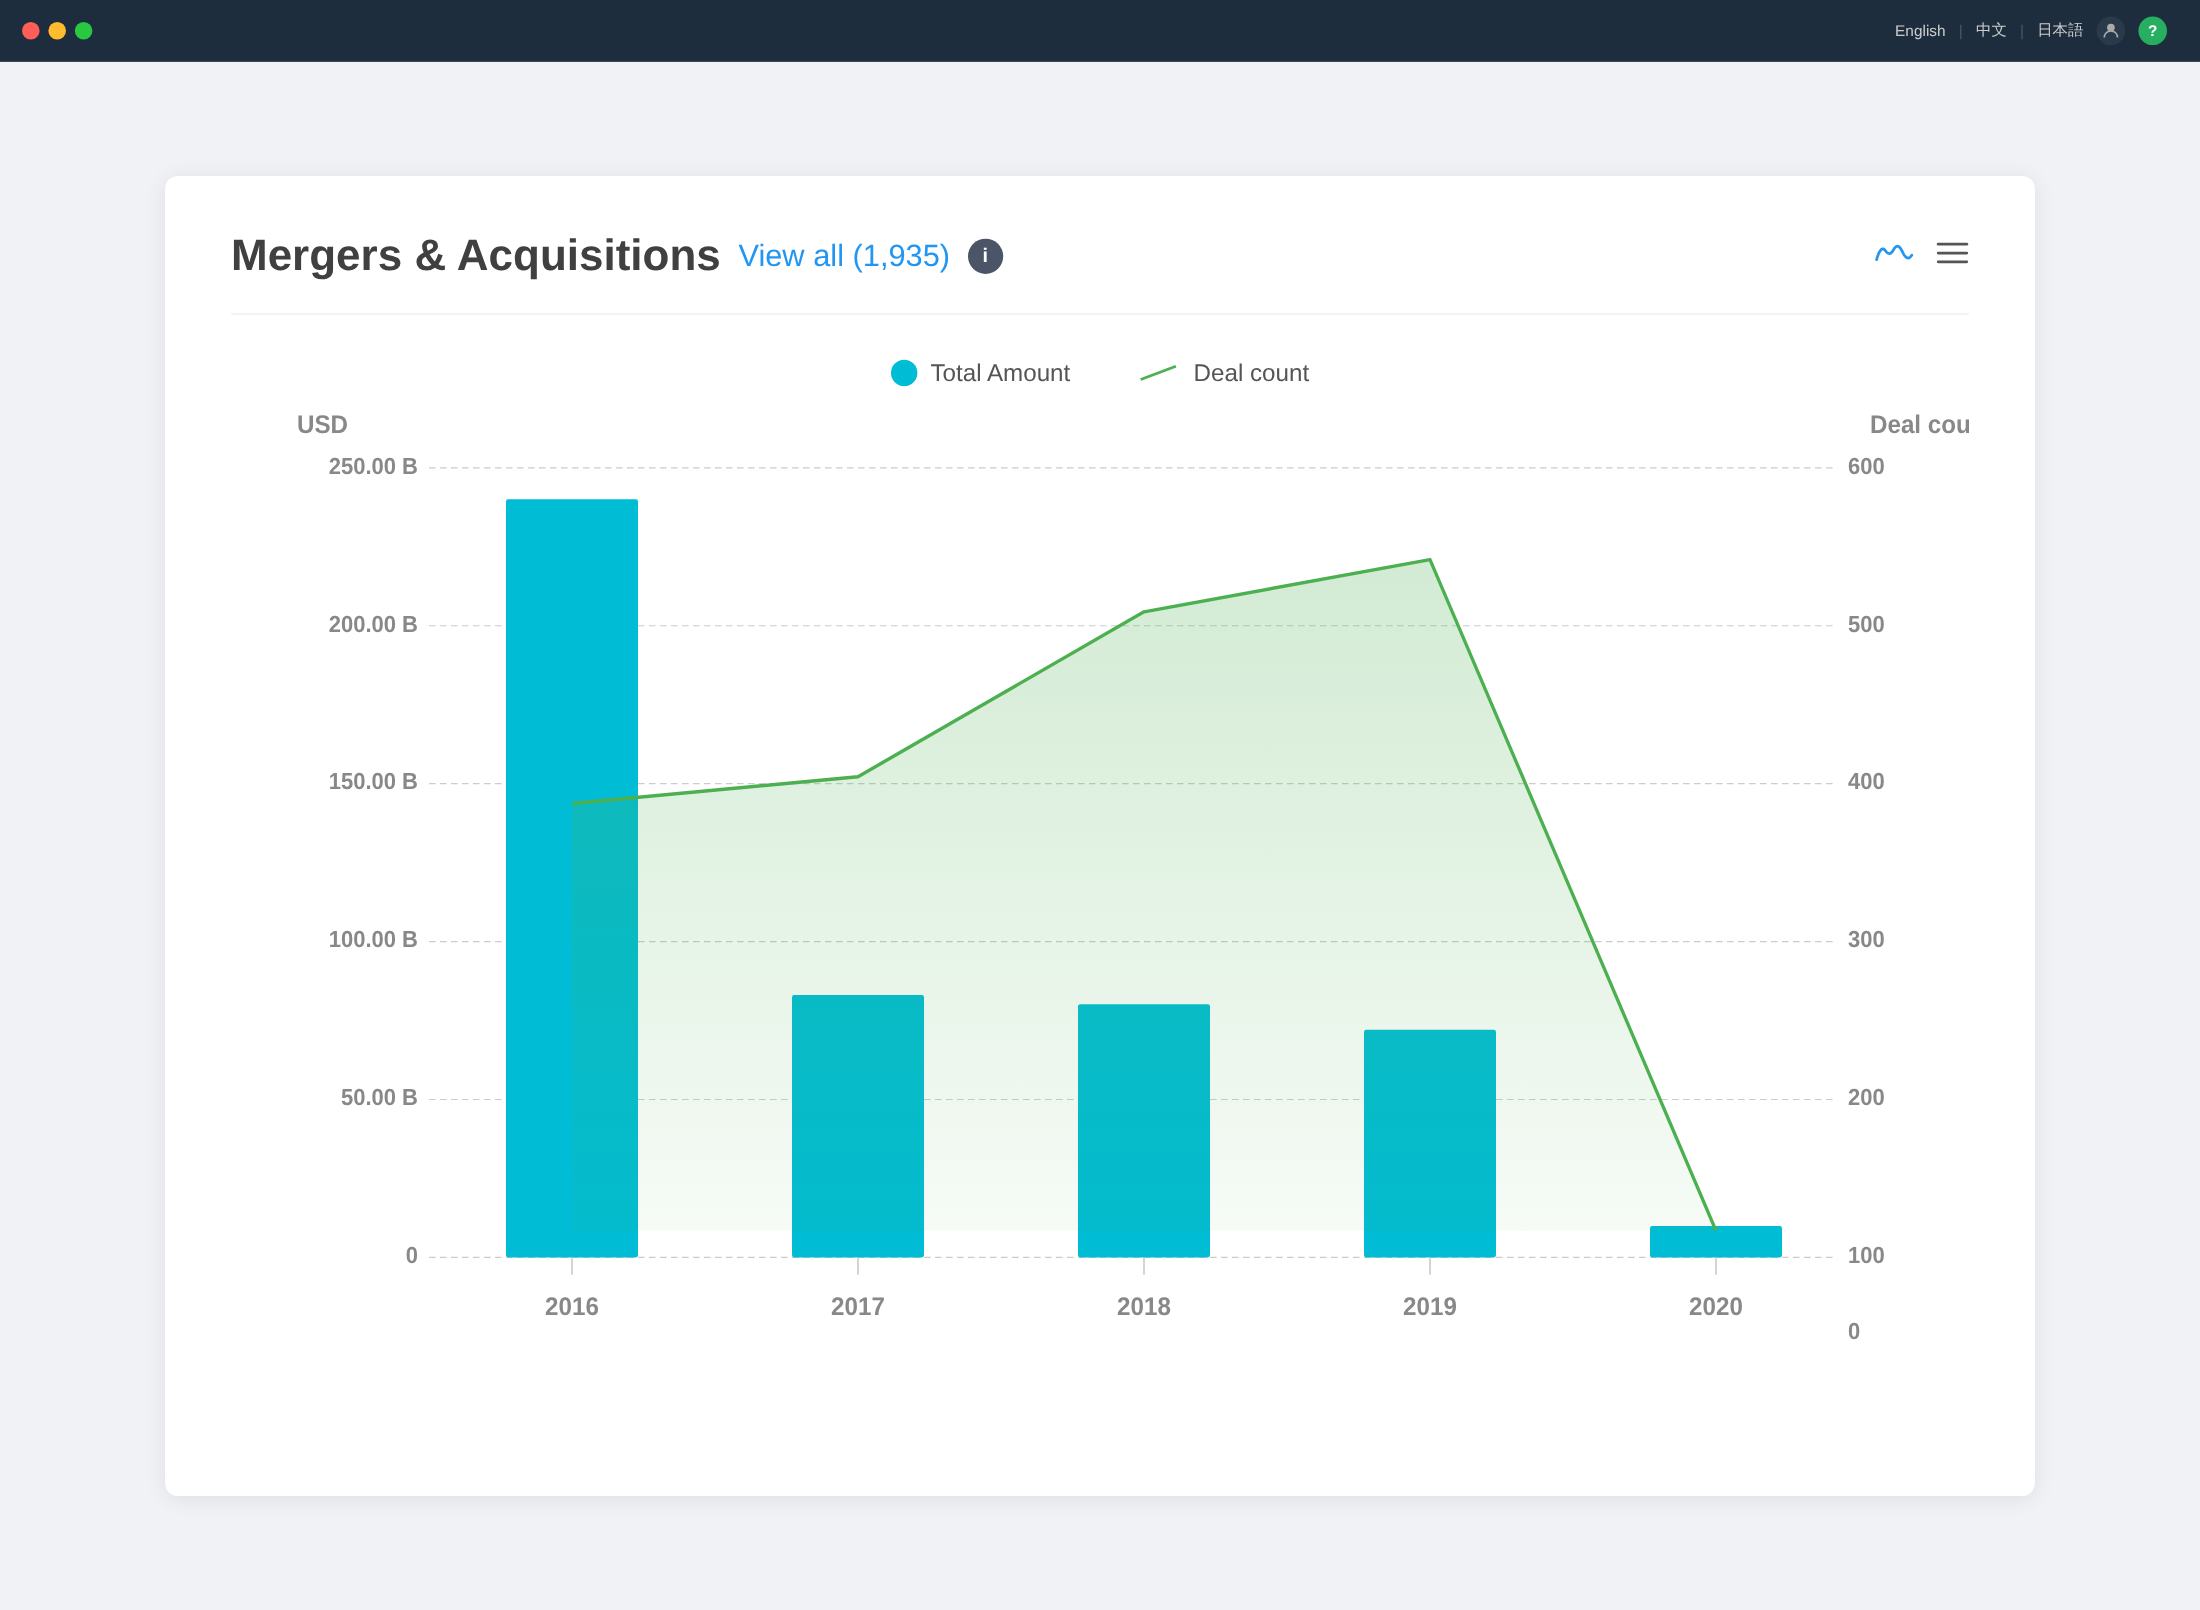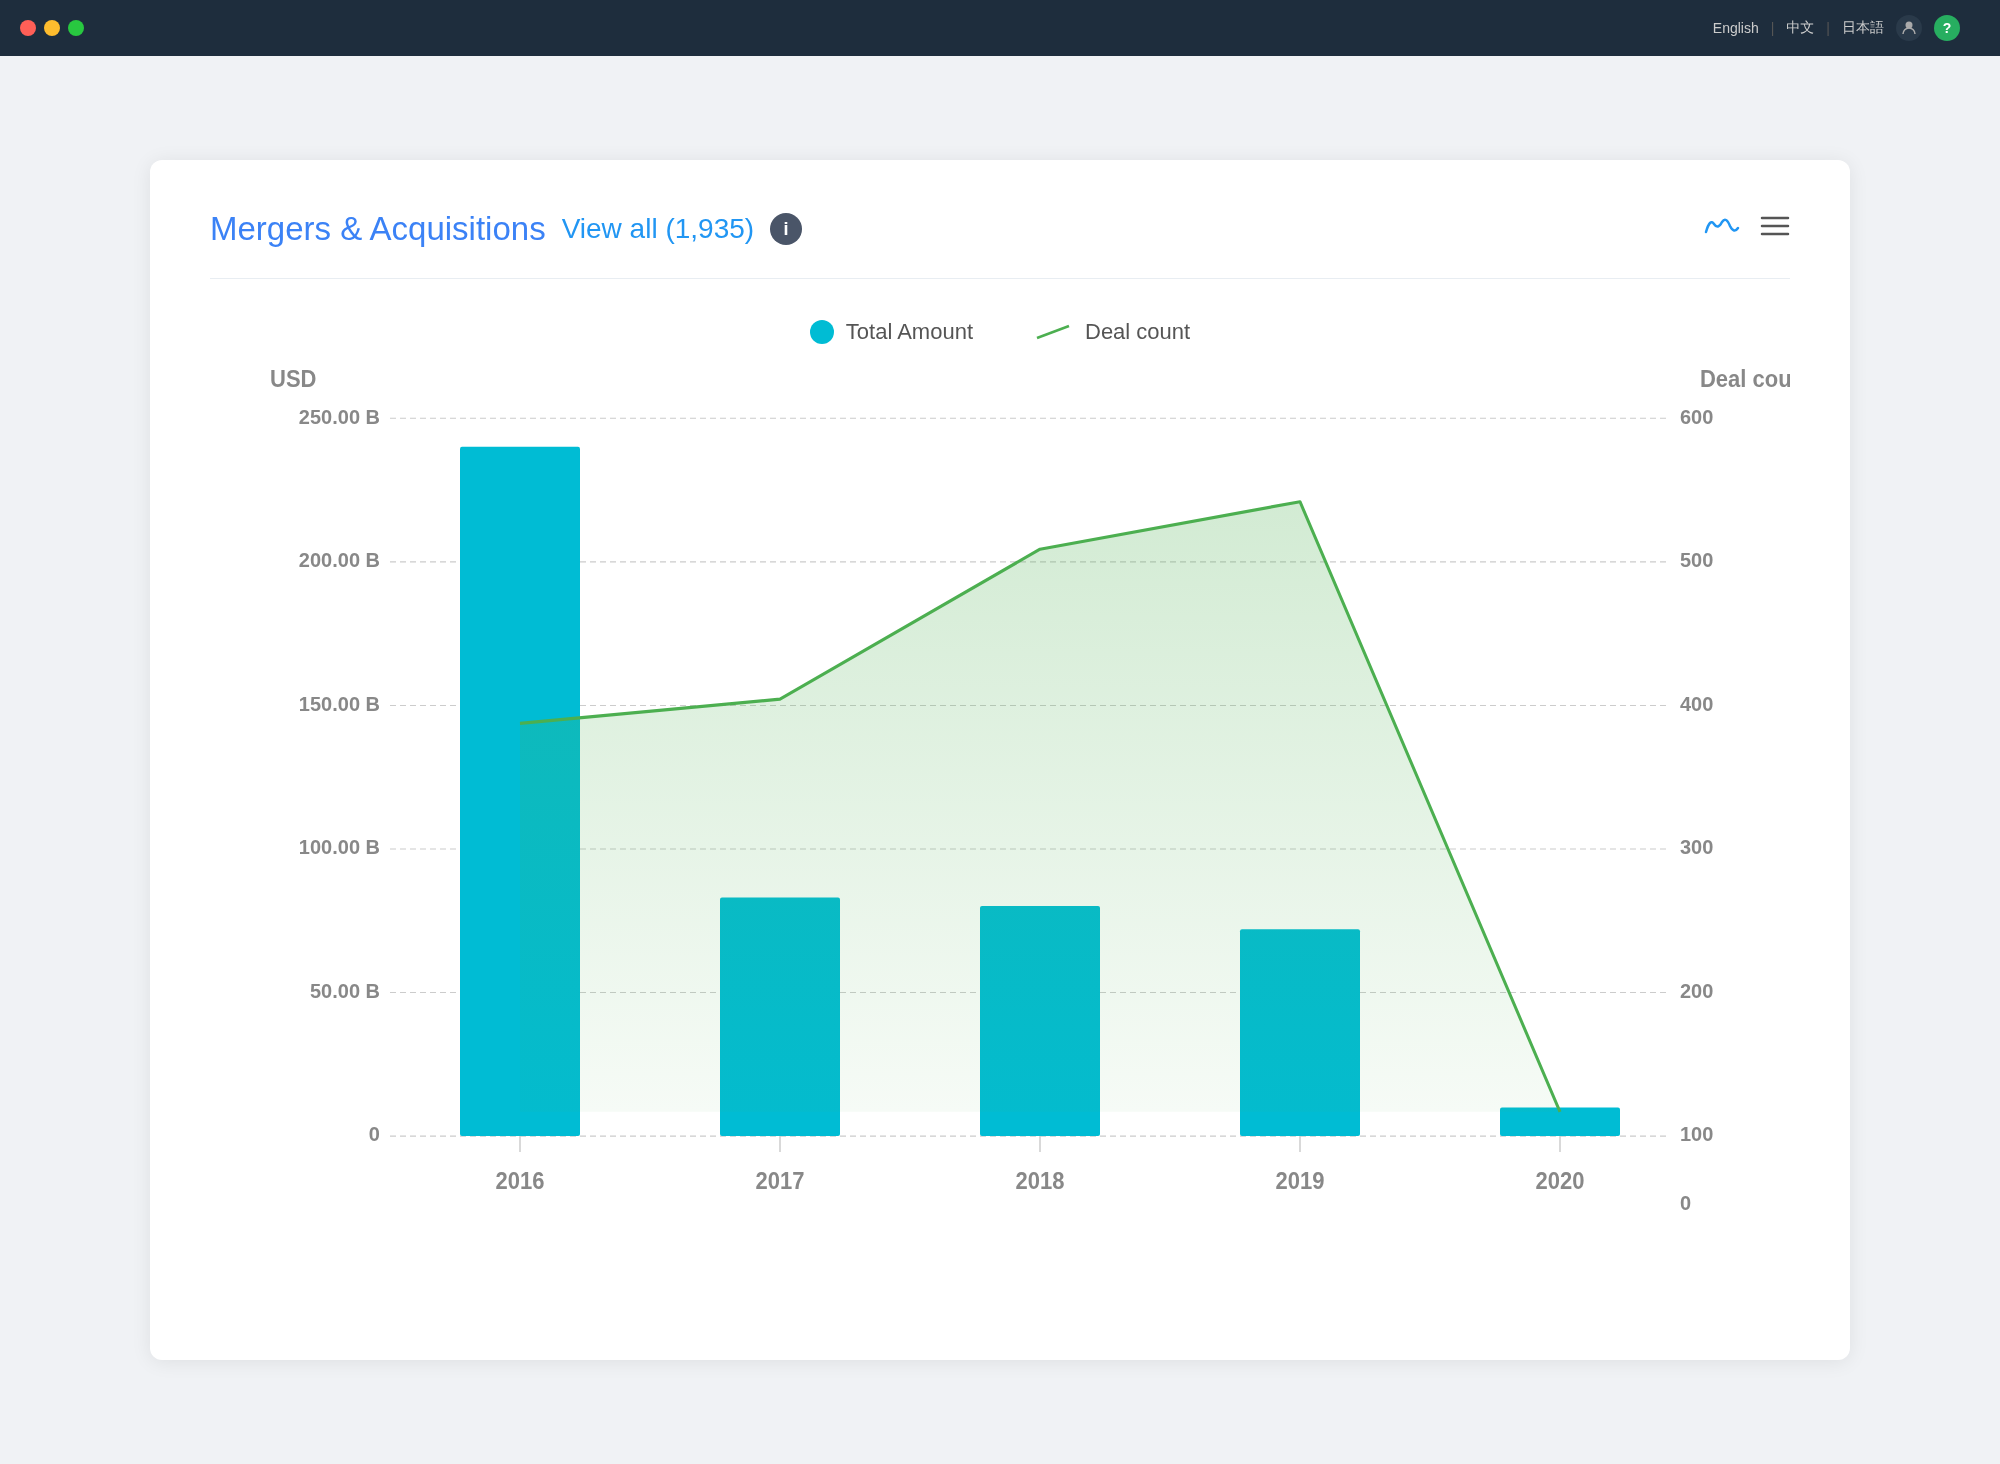--- a/index.html
+++ b/index.html
@@ -29,21 +29,21 @@
       width: 16px;
       height: 16px;
       border-radius: 50%;
     }
     .tl-red { background: #ff5f57; }
     .tl-yellow { background: #febc2e; }
     .tl-green { background: #28c840; }
 
     .header-nav {
       position: absolute;
-      right: 40px;
+      right: 30px;
       display: flex;
       align-items: center;
       gap: 12px;
       color: #ccc;
       font-size: 14px;
     }
     .header-nav span { cursor: pointer; }
     .header-nav .separator { color: #555; }
     .header-nav .icon-circle {
       width: 26px;
@@ -83,23 +83,23 @@
       align-items: center;
       justify-content: space-between;
       margin-bottom: 30px;
     }
     .card-title-group {
       display: flex;
       align-items: center;
       gap: 16px;
     }
     .card-title {
-      font-size: 33px;
-      font-weight: 400;
-      color: #3b82f6;
+      font-size: 40px;
+      font-weight: 700;
+      color: #404040;
     }
     .view-all-link {
       font-size: 28px;
       color: #2196f3;
       cursor: pointer;
       font-weight: 400;
     }
     .info-icon {
       width: 32px;
       height: 32px;

